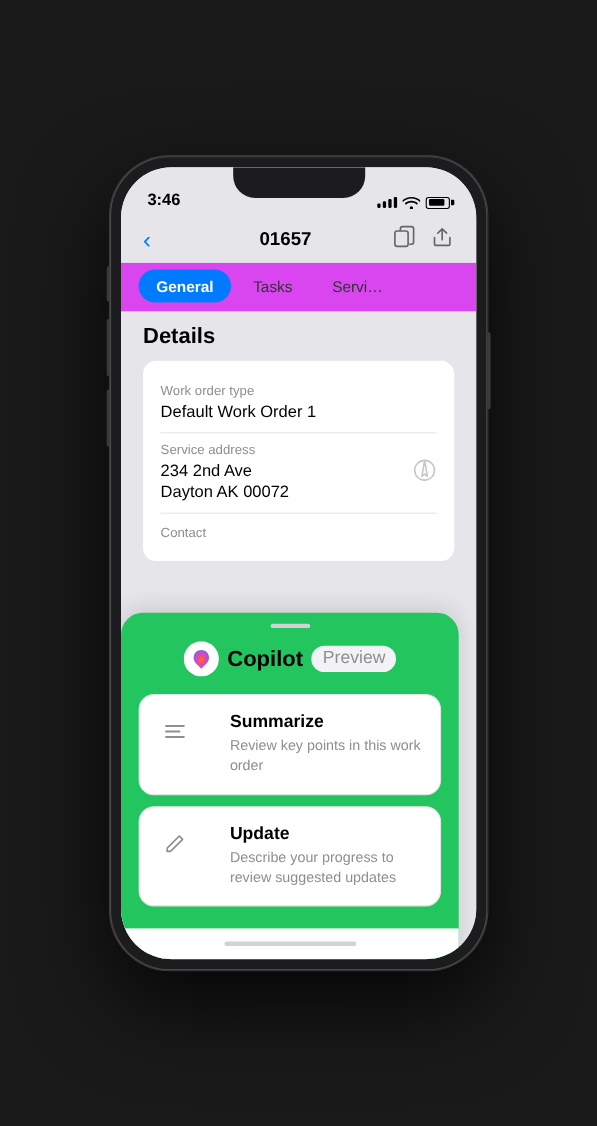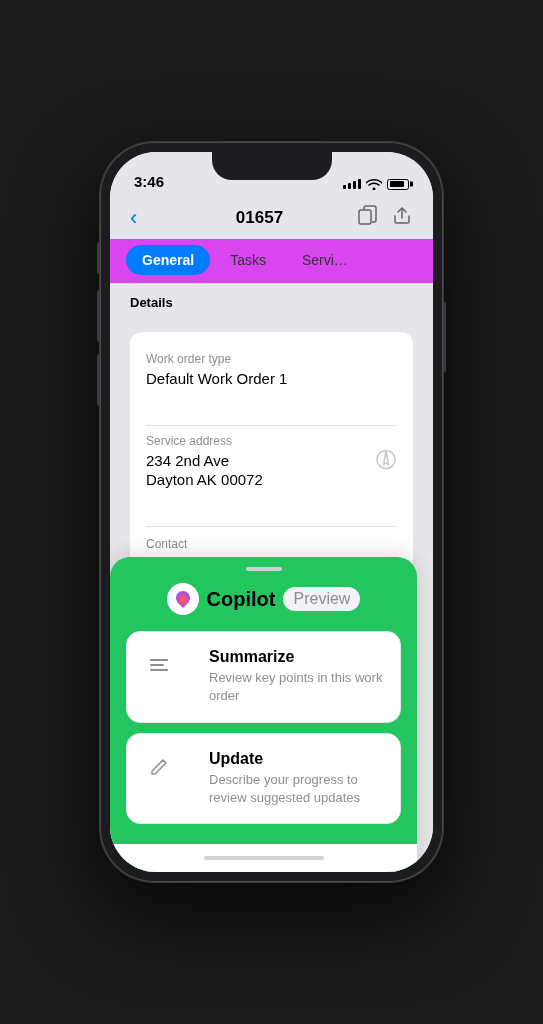--- a/index.html
+++ b/index.html
@@ -182,40 +182,39 @@
       background: transparent;
       color: #333;
     }
 
     
     .details-section {
       padding: 12px 20px 8px;
     }
 
     .details-title {
-      font-size: 13px;
+      font-size: 20px;
       font-weight: 700;
       color: #000;
-      margin-bottom: 22px;
+      margin-bottom: 10px;
     }
 
     .detail-card {
       background: white;
       border-radius: 12px;
       padding: 12px 16px;
     }
 
     .detail-item {
       padding: 8px 0;
       position: relative;
     }
 
     .detail-item + .detail-item {
       border-top: 0.5px solid #e5e5ea;
-      margin-top: 28px;
     }
 
     .detail-label {
       font-size: 12px;
       color: #8e8e93;
       margin-bottom: 3px;
     }
 
     .detail-value {
       font-size: 15px;

